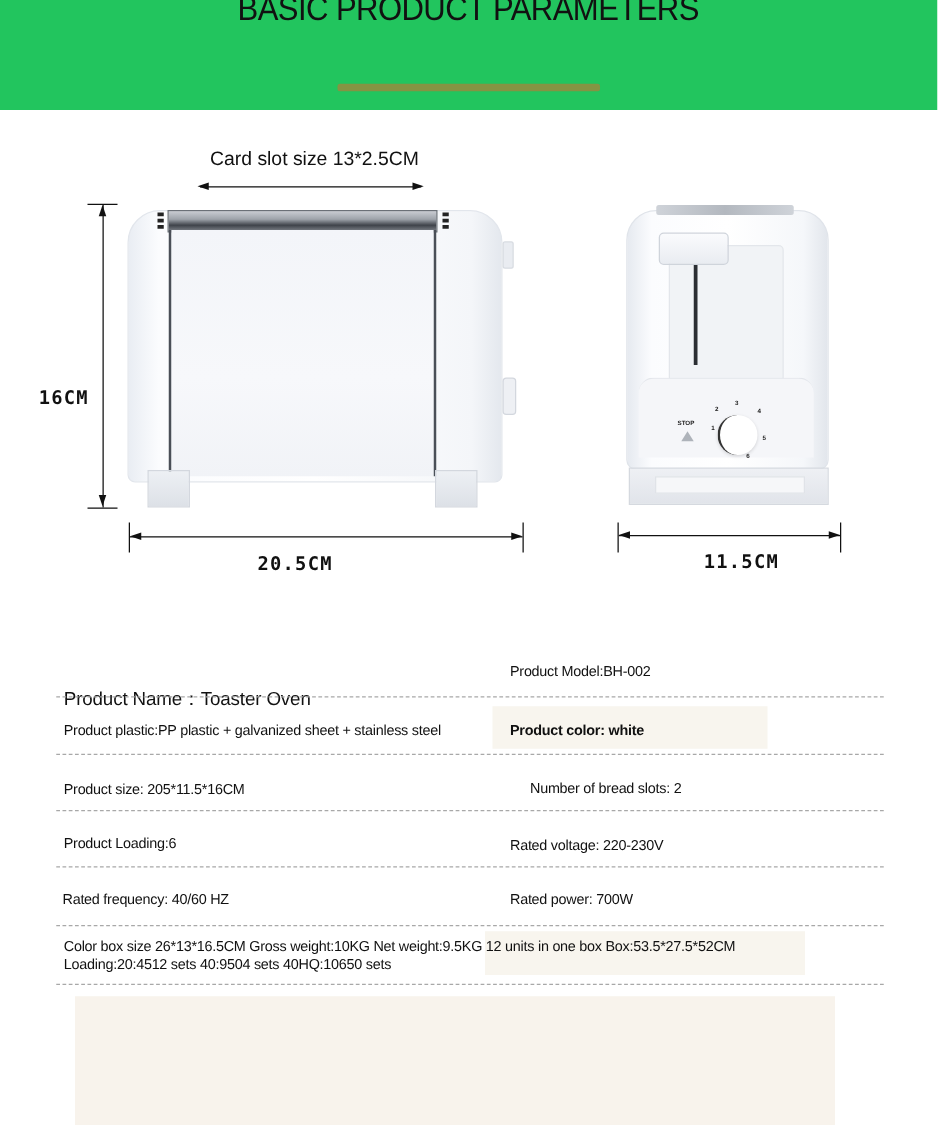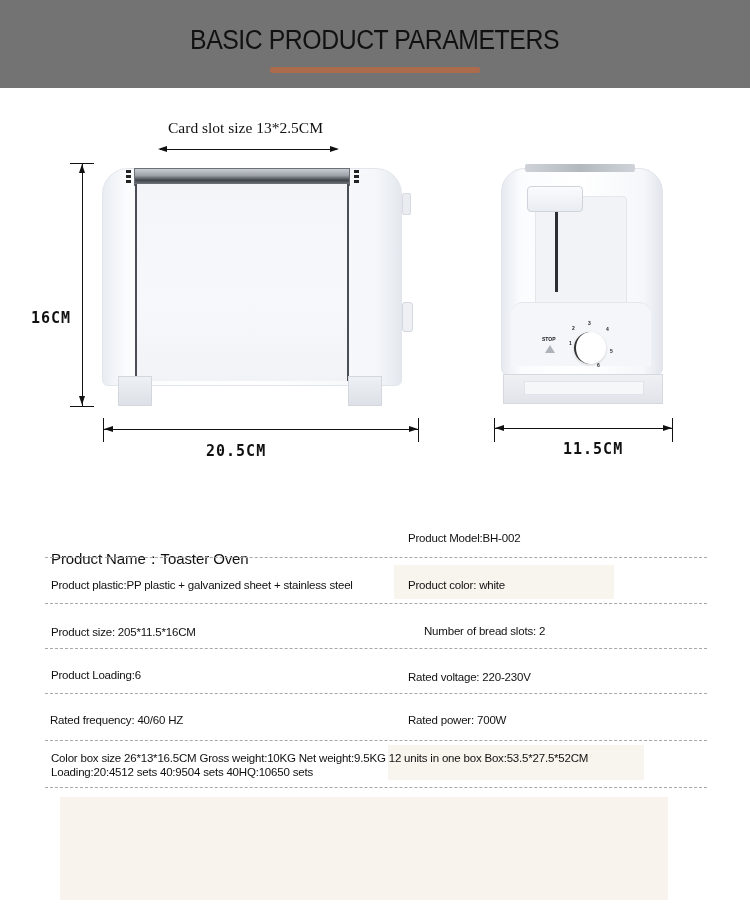--- a/index.html
+++ b/index.html
@@ -1,41 +1,41 @@
 <!DOCTYPE html>
 <html><head>
 <meta charset="utf-8">
 <style>
   * { box-sizing: border-box; margin: 0; padding: 0; }
   html, body { width: 750px; height: 900px; background: #ffffff; overflow: hidden; }
   body { position: relative; font-family: "Liberation Sans", sans-serif; color: #111; }
 
   .banner {
     position: absolute; left: 0; top: 0; width: 750px; height: 88px;
-    background: #737373;
-    display: flex; align-items: center; justify-content: center;
+    background: #22c55e;
+    display: flex; align-items: flex-start; justify-content: center;
   }
   .banner-title {
     font-family: "Liberation Sans", sans-serif;
     font-size: 27px; letter-spacing: -0.5px; color: #111;
     transform: scaleX(0.92); margin-top: -8px;
   }
   .banner-sub {
     position: absolute; top: 67px; left: 270px; width: 210px; height: 6px;
     background: rgba(230,100,40,0.5); border-radius: 2px;
   }
 
   
   .dim-label {
     position: absolute; font-family: "DejaVu Sans Mono", monospace;
     font-weight: bold; font-size: 15px; color: #111; letter-spacing: 1px;
   }
   .slot-label {
     position: absolute; left: 168px; top: 119px;
-    font-family: Liberation Serif, serif; font-size: 15.5px; color: #111;
+    font-family: Liberation Sans, sans-serif; font-size: 15.5px; color: #111;
   }
   .hline { position: absolute; height: 1px; background: #111; }
   .vline { position: absolute; width: 1px; background: #111; }
   .arrow-l, .arrow-r, .arrow-u, .arrow-d { position: absolute; width: 0; height: 0; }
   .arrow-l { border-top: 3px solid transparent; border-bottom: 3px solid transparent; border-right: 9px solid #111; }
   .arrow-r { border-top: 3px solid transparent; border-bottom: 3px solid transparent; border-left: 9px solid #111; }
   .arrow-u { border-left: 3px solid transparent; border-right: 3px solid transparent; border-bottom: 9px solid #111; }
   .arrow-d { border-left: 3px solid transparent; border-right: 3px solid transparent; border-top: 9px solid #111; }
 
   
@@ -164,21 +164,21 @@
 </div>
 
 <div>
 
   <div class="cell cell-lg" style="left:51px; top:529px;margin-top:21px;">Product Name：Toaster Oven</div>
   <div class="cell" style="left:408px; top:532px;">Product Model:BH-002</div>
   <div class="dash" style="top:557px;"></div>
 
   <div class="hl" style="left:394px; top:565px; width:220px; height:34px;"></div>
   <div class="cell" style="left:51px; top:579px;">Product plastic:PP plastic + galvanized sheet + stainless steel</div>
-  <div class="cell" style="left:408px; top:579px;">Product color: white</div>
+  <div class="cell" style="left:408px; top:579px;font-weight:bold;">Product color: white</div>
   <div class="dash" style="top:603px;"></div>
 
   <div class="cell" style="left:51px; top:626px;">Product size: 205*11.5*16CM</div>
   <div class="cell" style="left:408px; top:625px;padding-left:16px;">Number of bread slots: 2</div>
   <div class="dash" style="top:648px;"></div>
 
   <div class="cell" style="left:51px; top:669px;">Product Loading:6</div>
   <div class="cell" style="left:408px; top:671px;">Rated voltage: 220-230V</div>
   <div class="dash" style="top:693px;"></div>
 

